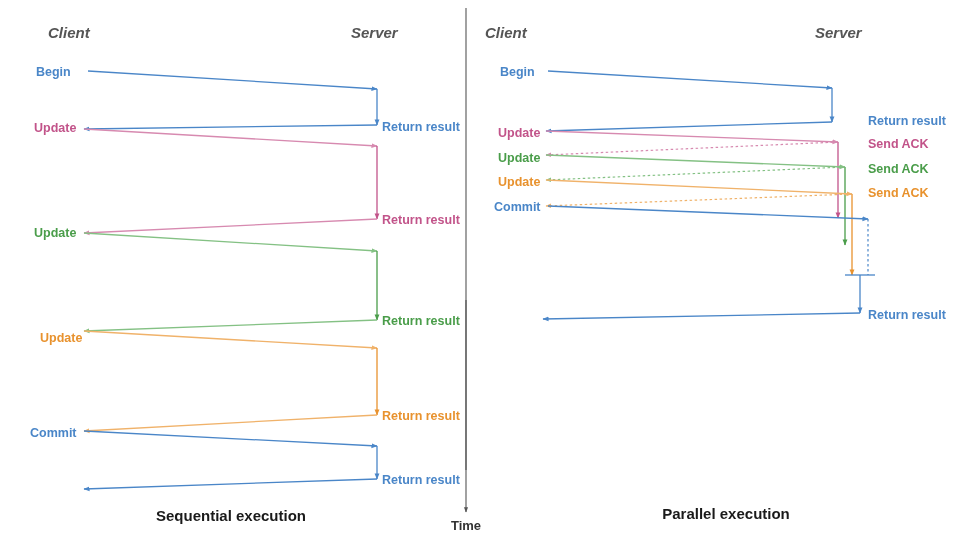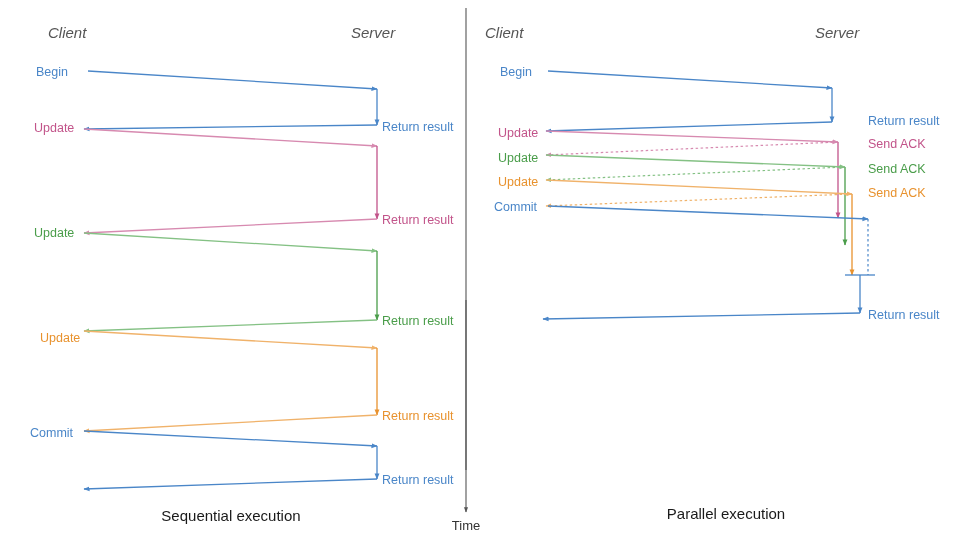--- a/index.html
+++ b/index.html
@@ -11,20 +11,21 @@
   body {
     width: 960px;
     height: 540px;
     overflow: hidden;
     font-family: "Liberation Sans", sans-serif;
   }
   #diagram-root {
     position: relative;
     width: 960px;
     height: 512px;
+    font-weight: bold;
   }
   svg#scene {
     display: block;
     width: 960px;
     height: 540px;
   }
   text {
     font-family: "Liberation Sans", sans-serif;
     dominant-baseline: alphabetic;
   }

